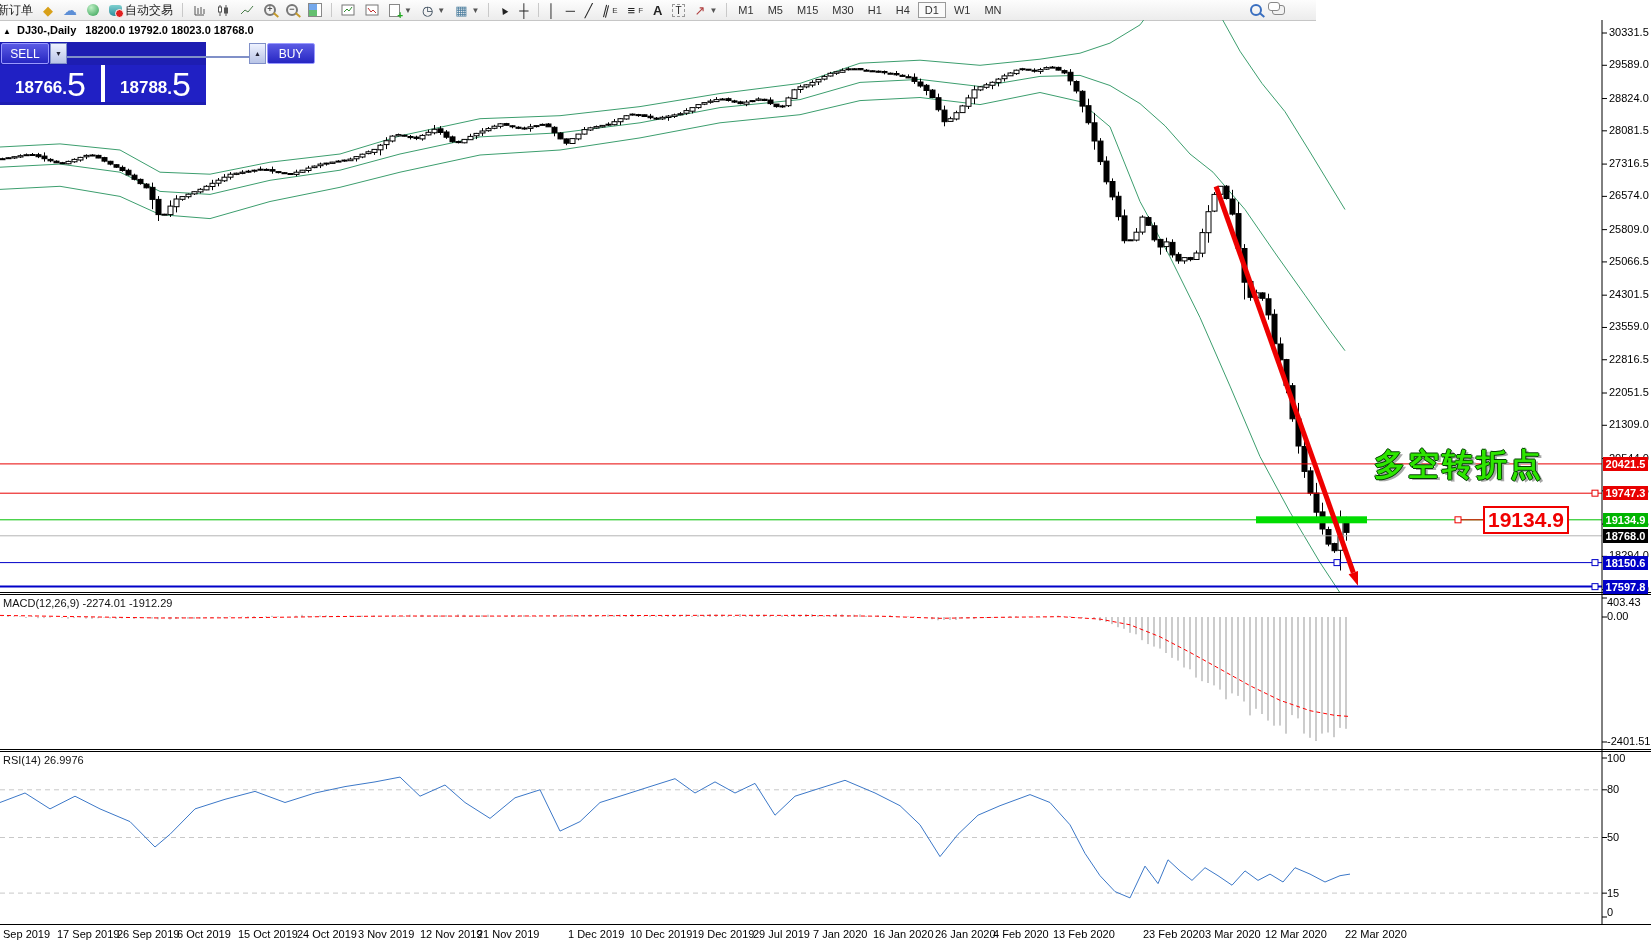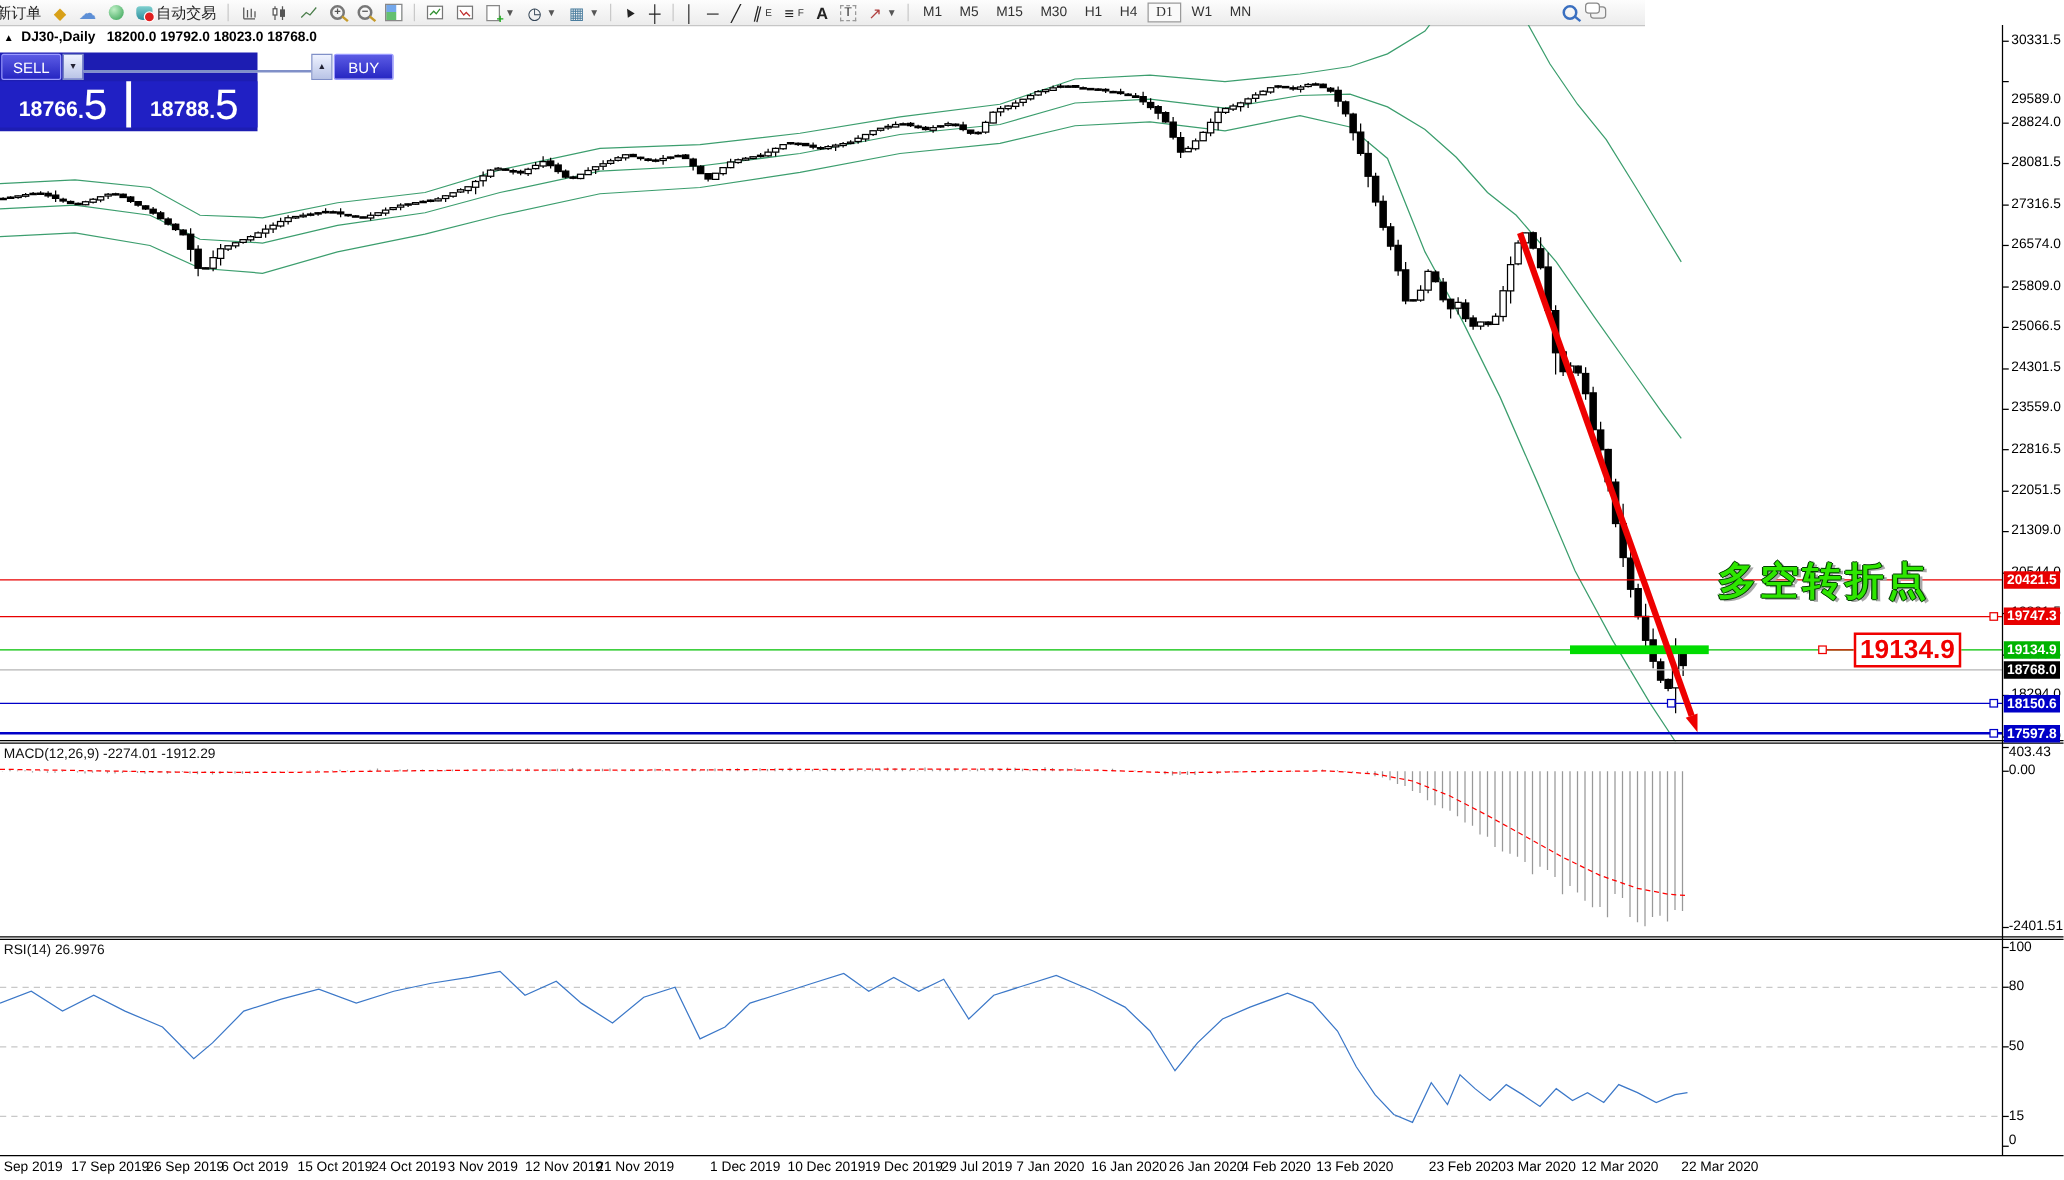--- a/index.html
+++ b/index.html
@@ -7,21 +7,21 @@
        font-family:"Liberation Sans",sans-serif;-webkit-font-smoothing:antialiased;}
   
   #toolbar{position:absolute;left:0;top:0;width:1316px;height:20px;
     background:linear-gradient(#fdfdfd,#ececec);border-bottom:1px solid #c6c6c6;
     display:flex;align-items:center;font-size:12px;color:#222;white-space:nowrap;overflow:hidden;}
   .tbtn{display:inline-flex;align-items:center;gap:3px;padding:0 5px;height:18px;cursor:default;}
   .tsep{width:1px;height:14px;background:#c9c9c9;margin:0 4px;flex:0 0 auto;}
   .glyph{font-size:13px;line-height:1;}
   .caret{font-size:8px;color:#555;margin-left:1px;}
   .tf{padding:0 6px;height:16px;line-height:16px;font-size:11px;color:#333;margin:0 1px;}
-  .tf.active{background:#fafafa;border:1px solid #9a9a9a;height:14px;line-height:14px;font-family:Liberation Serif, serif;}
+  .tf.active{background:#fafafa;border:1px solid #9a9a9a;height:14px;line-height:14px;}
   .mini{display:inline-block;vertical-align:middle;}
   .orb{width:12px;height:12px;border-radius:50%;background:radial-gradient(circle at 35% 30%,#bff0c6,#2f9e4f);display:inline-block;}
   .gold{color:#d8a018;font-size:13px;}
   .cloudi{color:#5d8fd6;font-size:14px;}
   .atIcon{width:13px;height:11px;background:linear-gradient(#7fd0cf,#2e8f9e);border-radius:3px 3px 5px 5px;position:relative;display:inline-block;}
   .atIcon i{position:absolute;right:-2px;bottom:-2px;width:7px;height:7px;background:#e02020;border-radius:50%;border:1px solid #fff;}
   .lens{width:8px;height:8px;border:2px solid #777;border-radius:50%;position:relative;display:inline-block;font-size:9px;font-weight:bold;color:#555;line-height:7px;text-align:center;}
   .lens:after{content:"";position:absolute;width:6px;height:2px;background:#c59a2a;right:-5px;bottom:-2px;transform:rotate(40deg);}
   .lens.blue{border-color:#3a6fc0;}.lens.blue:after{background:#3a6fc0;}
   .tile{width:12px;height:12px;display:inline-block;border:1px solid #888;
@@ -981,21 +981,21 @@
   </svg>
 
 <div class="indlabel" style="top:597px">MACD(12,26,9) -2274.01 -1912.29</div>
 <div class="indlabel" style="top:754px">RSI(14) 26.9976</div>
 
 <div id="cnnote" style="top: 443.87px;">多空转折点</div>
 <div id="pbox" style="top: 505.809px;">19134.9</div>
 
 <div id="axis-layer">
     <div class="tick" style="top: 26px;">30331.5</div>
-    <div class="tick" style="top: 58.2826px; margin-top: 15px;">29589.0</div>
+    <div class="tick" style="top: 58.2826px;">29589.0</div>
     <div class="tick" style="top: 91.5435px;">28824.0</div>
     <div class="tick" style="top: 123.826px;">28081.5</div>
     <div class="tick" style="top: 157.087px;">27316.5</div>
     <div class="tick" style="top: 189.37px;">26574.0</div>
     <div class="tick" style="top: 222.63px;">25809.0</div>
     <div class="tick" style="top: 254.913px;">25066.5</div>
     <div class="tick" style="top: 288.174px;">24301.5</div>
     <div class="tick" style="top: 320.457px;">23559.0</div>
     <div class="tick" style="top: 352.739px;">22816.5</div>
     <div class="tick" style="top: 386px;">22051.5</div>

